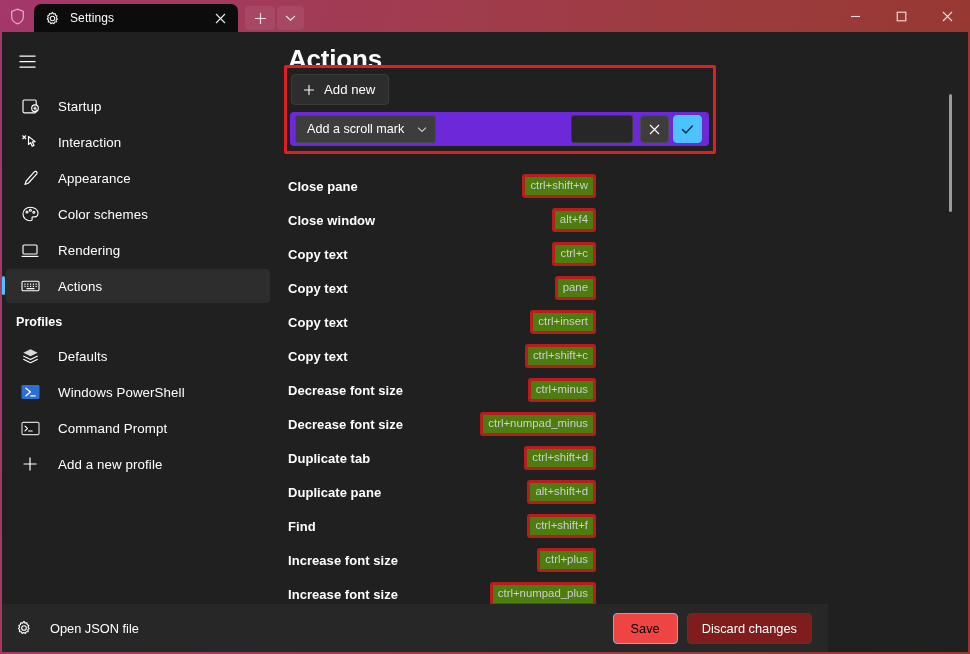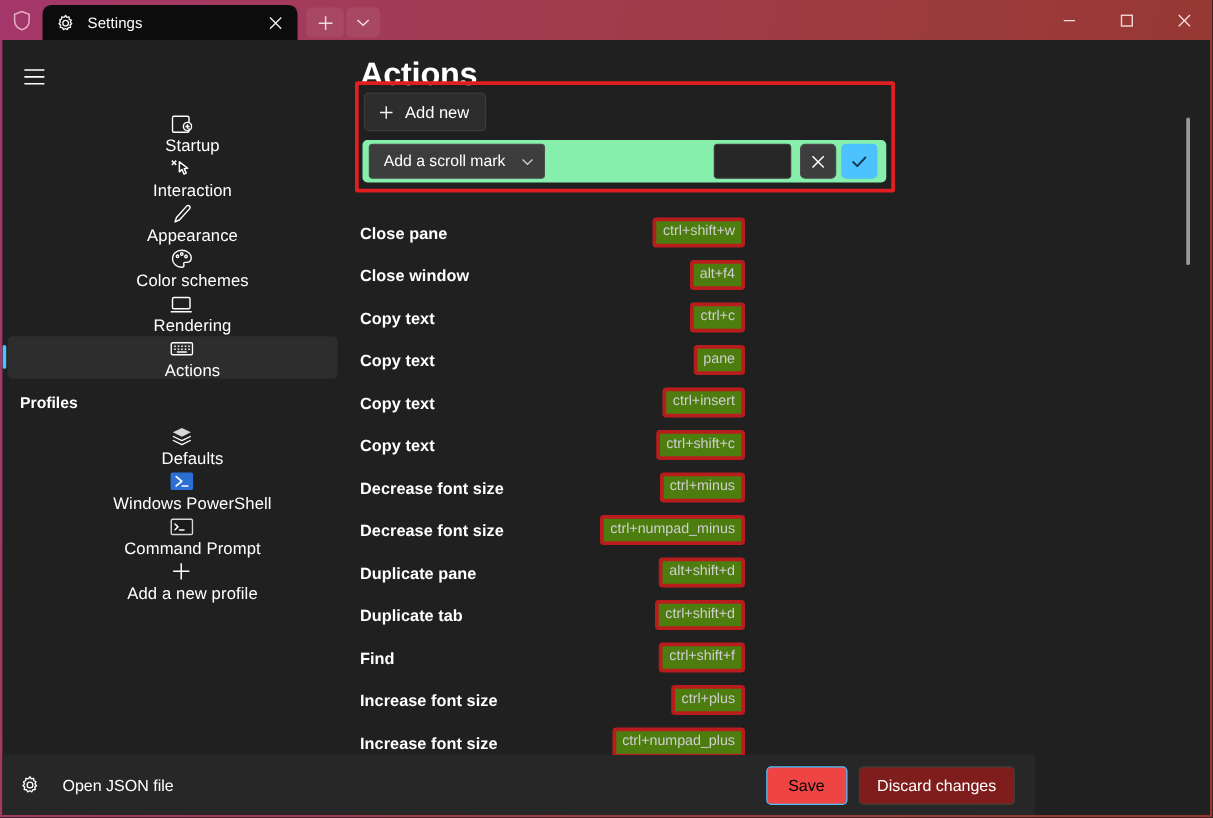--- a/index.html
+++ b/index.html
@@ -47,21 +47,21 @@
   }
 
   
   .sidebar {
     width:278px; flex:0 0 278px; height:620px; background:#202020;
     display:flex; flex-direction:column; padding-top:4px; position:relative;
   }
   .hamburger { width:42px; height:38px; margin:6px 0 8px 4px; display:flex; align-items:center; justify-content:center; border-radius:4px; }
   .nav-item {
     height:34px; margin:1px 10px 1px 4px; border-radius:4px;
-    display:flex; align-items:center; padding-left:14px; position:relative;flex-direction:column;
+    display:flex; align-items:center; padding-left:14px; position:relative;
   }
   .nav-item .ico { width:20px; height:20px; flex:0 0 20px; display:flex; align-items:center; justify-content:center; }
   .nav-item .lbl { margin-left:18px; font-size:13.3px; color:#fff; letter-spacing:.1px; }
   .nav-item.selected { background:#2d2d2d; }
   .nav-item.selected::before {
     content:""; position:absolute; left:-4px; top:7px; width:3px; height:19px;
     background:#4cc2ff; border-radius:2px;
   }
   .nav-group-header { font-size:12.6px; font-weight:bold; color:#ffffff; padding:11px 0 9px 14px; }
 
@@ -76,21 +76,21 @@
 
   .addnew-btn {
     position:absolute; left:11px; top:42px; height:31px; padding:0 13px 0 11px;
     background:#2d2d2d; border:1px solid #3b3b3b; border-radius:4px;
     display:flex; align-items:center; font-size:13.2px; color:#fff;
   }
   .addnew-btn .plus { font-size:15px; margin-right:9px; opacity:.95; line-height:1; }
 
   .editor-row {
     position:absolute; left:10px; top:80px; width:419px; height:34px;
-    background:#86efac; border-radius:4px; display:flex; align-items:center; padding:0 3px;
+    background:#6d28d9; border-radius:4px; display:flex; align-items:center; padding:0 3px;
   }
   .combo {
     height:28px; background:#3d3d3d; border:1px solid #4a4a4a; border-radius:3px;
     display:flex; align-items:center; padding:0 8px 0 11px; margin-left:2px;
   }
   .combo .ctext { font-size:12.6px; color:#ffffff; }
   .combo .cchev { margin-left:13px; opacity:.85; display:flex; }
   .editor-spacer { flex:1 1 auto; }
   .name-input {
     width:62px; height:28px; background:#272727; border:1px solid #3a3a3a;
@@ -390,26 +390,26 @@
           </div>
           <div class="action-row">
             <span class="action-name">Decrease font size</span>
             <span class="keychip">ctrl+minus</span>
           </div>
           <div class="action-row">
             <span class="action-name">Decrease font size</span>
             <span class="keychip">ctrl+numpad_minus</span>
           </div>
           <div class="action-row">
+            <span class="action-name">Duplicate tab</span>
+            <span class="keychip">ctrl+shift+d</span>
+          </div>
+          <div class="action-row">
             <span class="action-name">Duplicate pane</span>
             <span class="keychip">alt+shift+d</span>
-          </div>
-          <div class="action-row">
-            <span class="action-name">Duplicate tab</span>
-            <span class="keychip">ctrl+shift+d</span>
           </div>
           <div class="action-row">
             <span class="action-name">Find</span>
             <span class="keychip">ctrl+shift+f</span>
           </div>
           <div class="action-row">
             <span class="action-name">Increase font size</span>
             <span class="keychip">ctrl+plus</span>
           </div>
           <div class="action-row">

